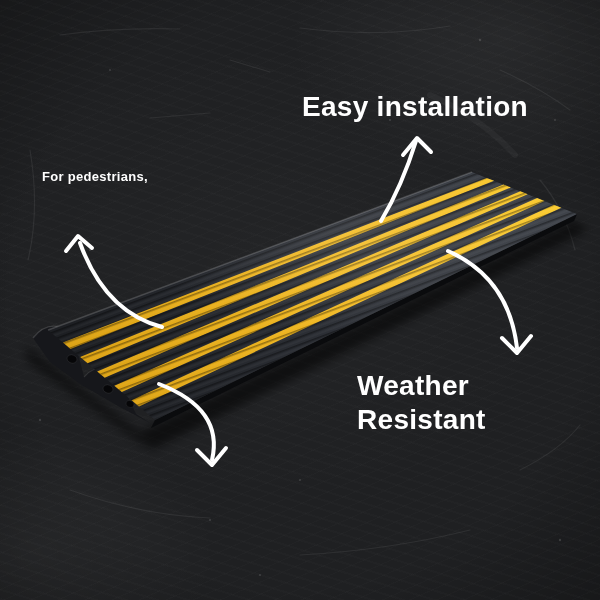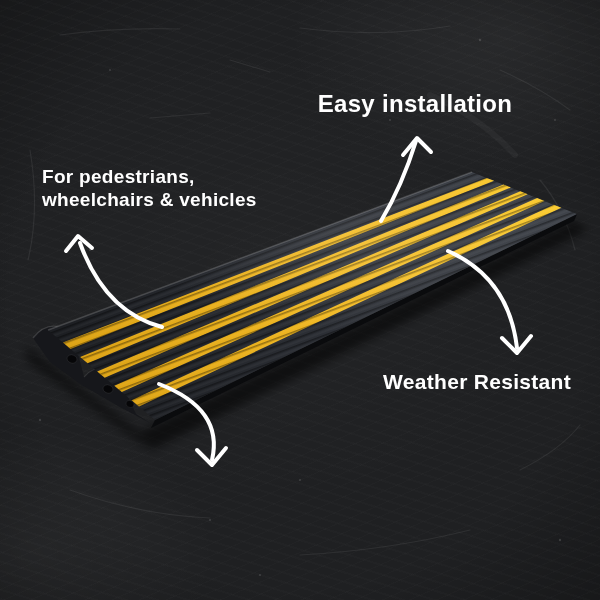--- a/index.html
+++ b/index.html
@@ -13,23 +13,23 @@
       radial-gradient(ellipse 420px 320px at 45% 45%, rgba(255,255,255,0.02), transparent 75%),
       repeating-linear-gradient(17deg, rgba(255,255,255,0.013) 0 2px, transparent 2px 9px),
       repeating-linear-gradient(-24deg, rgba(255,255,255,0.01) 0 1px, transparent 1px 11px),
       radial-gradient(ellipse 520px 520px at 50% 50%, transparent 55%, rgba(0,0,0,0.42) 100%);
   }
   .scene{position:absolute;left:0;top:0;}
   .callout{
     position:absolute;color:#ffffff;font-weight:bold;letter-spacing:.3px;
     line-height:1.2;
   }
-  .c-easy{left:295px;top:90px;width:240px;text-align:center;font-size:24px;}
-  .c-ped{left:42px;top:165px;font-size:19px;line-height:23px;text-align:left;}
-  .c-weather{left:357px;top:369px;width:240px;text-align:center;font-size:21px;}
+  .c-easy{left:295px;top:90px;width:240px;text-align:center;font-size:28px;}
+  .c-ped{left:42px;top:165px;font-size:13px;line-height:23px;text-align:right;}
+  .c-weather{left:357px;top:369px;width:240px;font-size:28px;}
   .c-heavy{left:86px;top:479px;font-size:20px;line-height:25px;text-align:left;}
   .callout span{display:block;}
 </style>
 </head>
 <body>
 
 <div class="canvas">
 
   <svg class="scene" width="600" height="600" viewBox="0 0 600 600">
     <defs>
@@ -139,21 +139,20 @@
       </g>
     </g>
   </svg>
 
   <div class="callout c-easy">
     <span>Easy installation</span>
   </div>
 
   <div class="callout c-ped">
     <span>For pedestrians,</span>
-    <span>wheelchairs &amp; vehicles</span>
   </div>
 
   <div class="callout c-weather">
     <span>Weather Resistant</span>
   </div>
 
   <div class="callout c-heavy">
   </div>
 
 </div>

